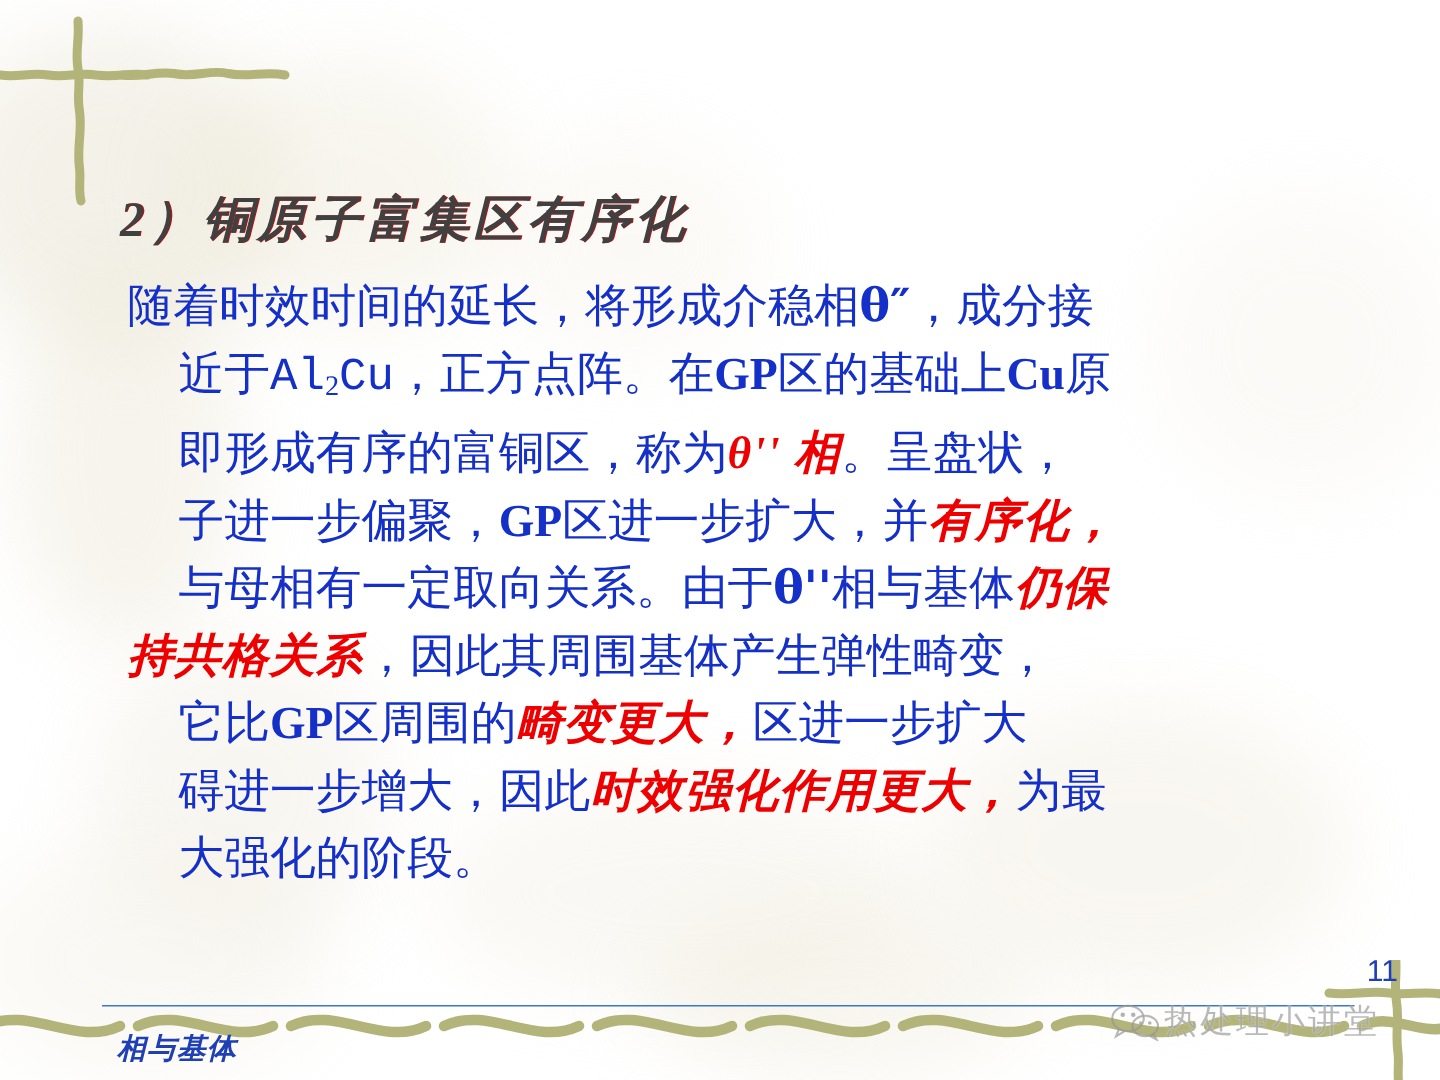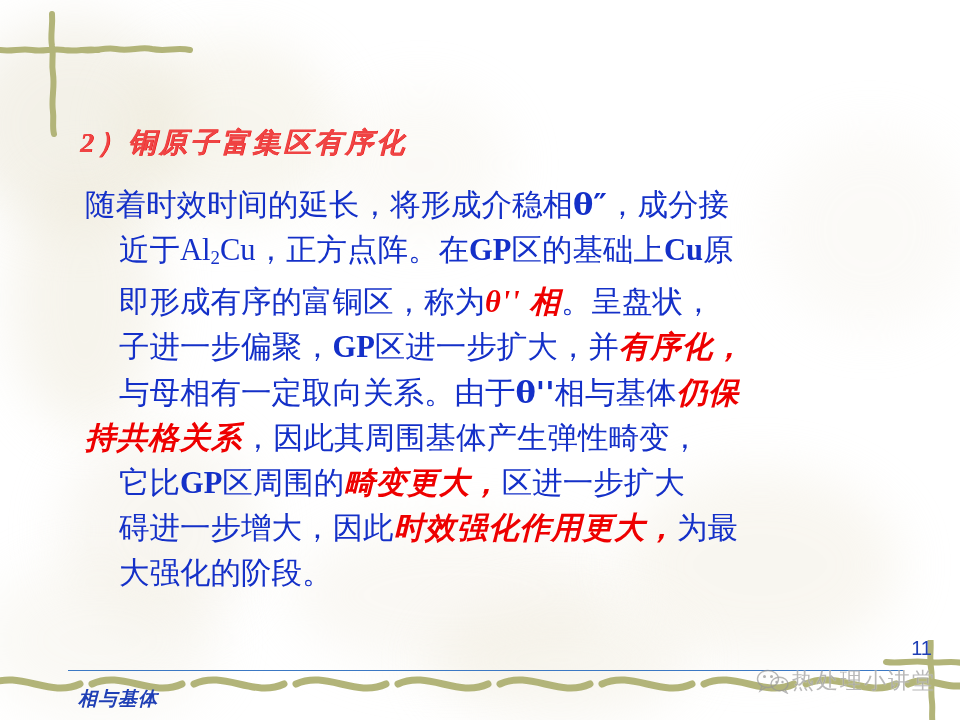--- a/index.html
+++ b/index.html
@@ -73,24 +73,24 @@
     top: 0;
     width: 960px;
     height: 720px;
   }
 
   .slide-title {
     position: absolute;
     left: 80px;
     top: 124px;
     font-family: "Liberation Serif", "DejaVu Serif", serif;
-    font-size: 28px;
+    font-size: 33px;
     font-weight: bold;
     font-style: italic;
-    color: #ef4444;
+    color: #404040;
     letter-spacing: 3px;
     white-space: nowrap;
     text-shadow: 0.5px 0 0 #ee0000;
   }
 
   .body-text {
     position: absolute;
     left: 72px;
     top: 182px;
     width: 824px;
@@ -121,21 +121,21 @@
   }
   .theta {
     font-family: "DejaVu Serif", serif;
     font-weight: bold;
   }
   sub {
     font-size: 0.62em;
     vertical-align: -0.22em;
   }
   .latin {
-    font-family: Liberation Serif, serif;
+    font-family: Liberation Mono, monospace;
   }
 
   
   .footer-rule {
     position: absolute;
     left: 68px;
     bottom: 49px;
     width: 835px;
     height: 0;
     border-top: 1.6px solid #3b78c4;
@@ -157,21 +157,21 @@
     bottom: 60px;
     font-family: "Liberation Sans", "DejaVu Sans", sans-serif;
     font-size: 20px;
     color: #1f3fb5;
     text-align: right;
   }
 
   
   .watermark {
     position: absolute;
-    right: 24px;
+    right: 40px;
     bottom: 24px;
     display: flex;
     align-items: center;
     gap: 2px;
     pointer-events: none;
     opacity: .85;
   }
   .watermark-text {
     font-family: "Liberation Sans", "DejaVu Sans", sans-serif;
     font-size: 22px;

